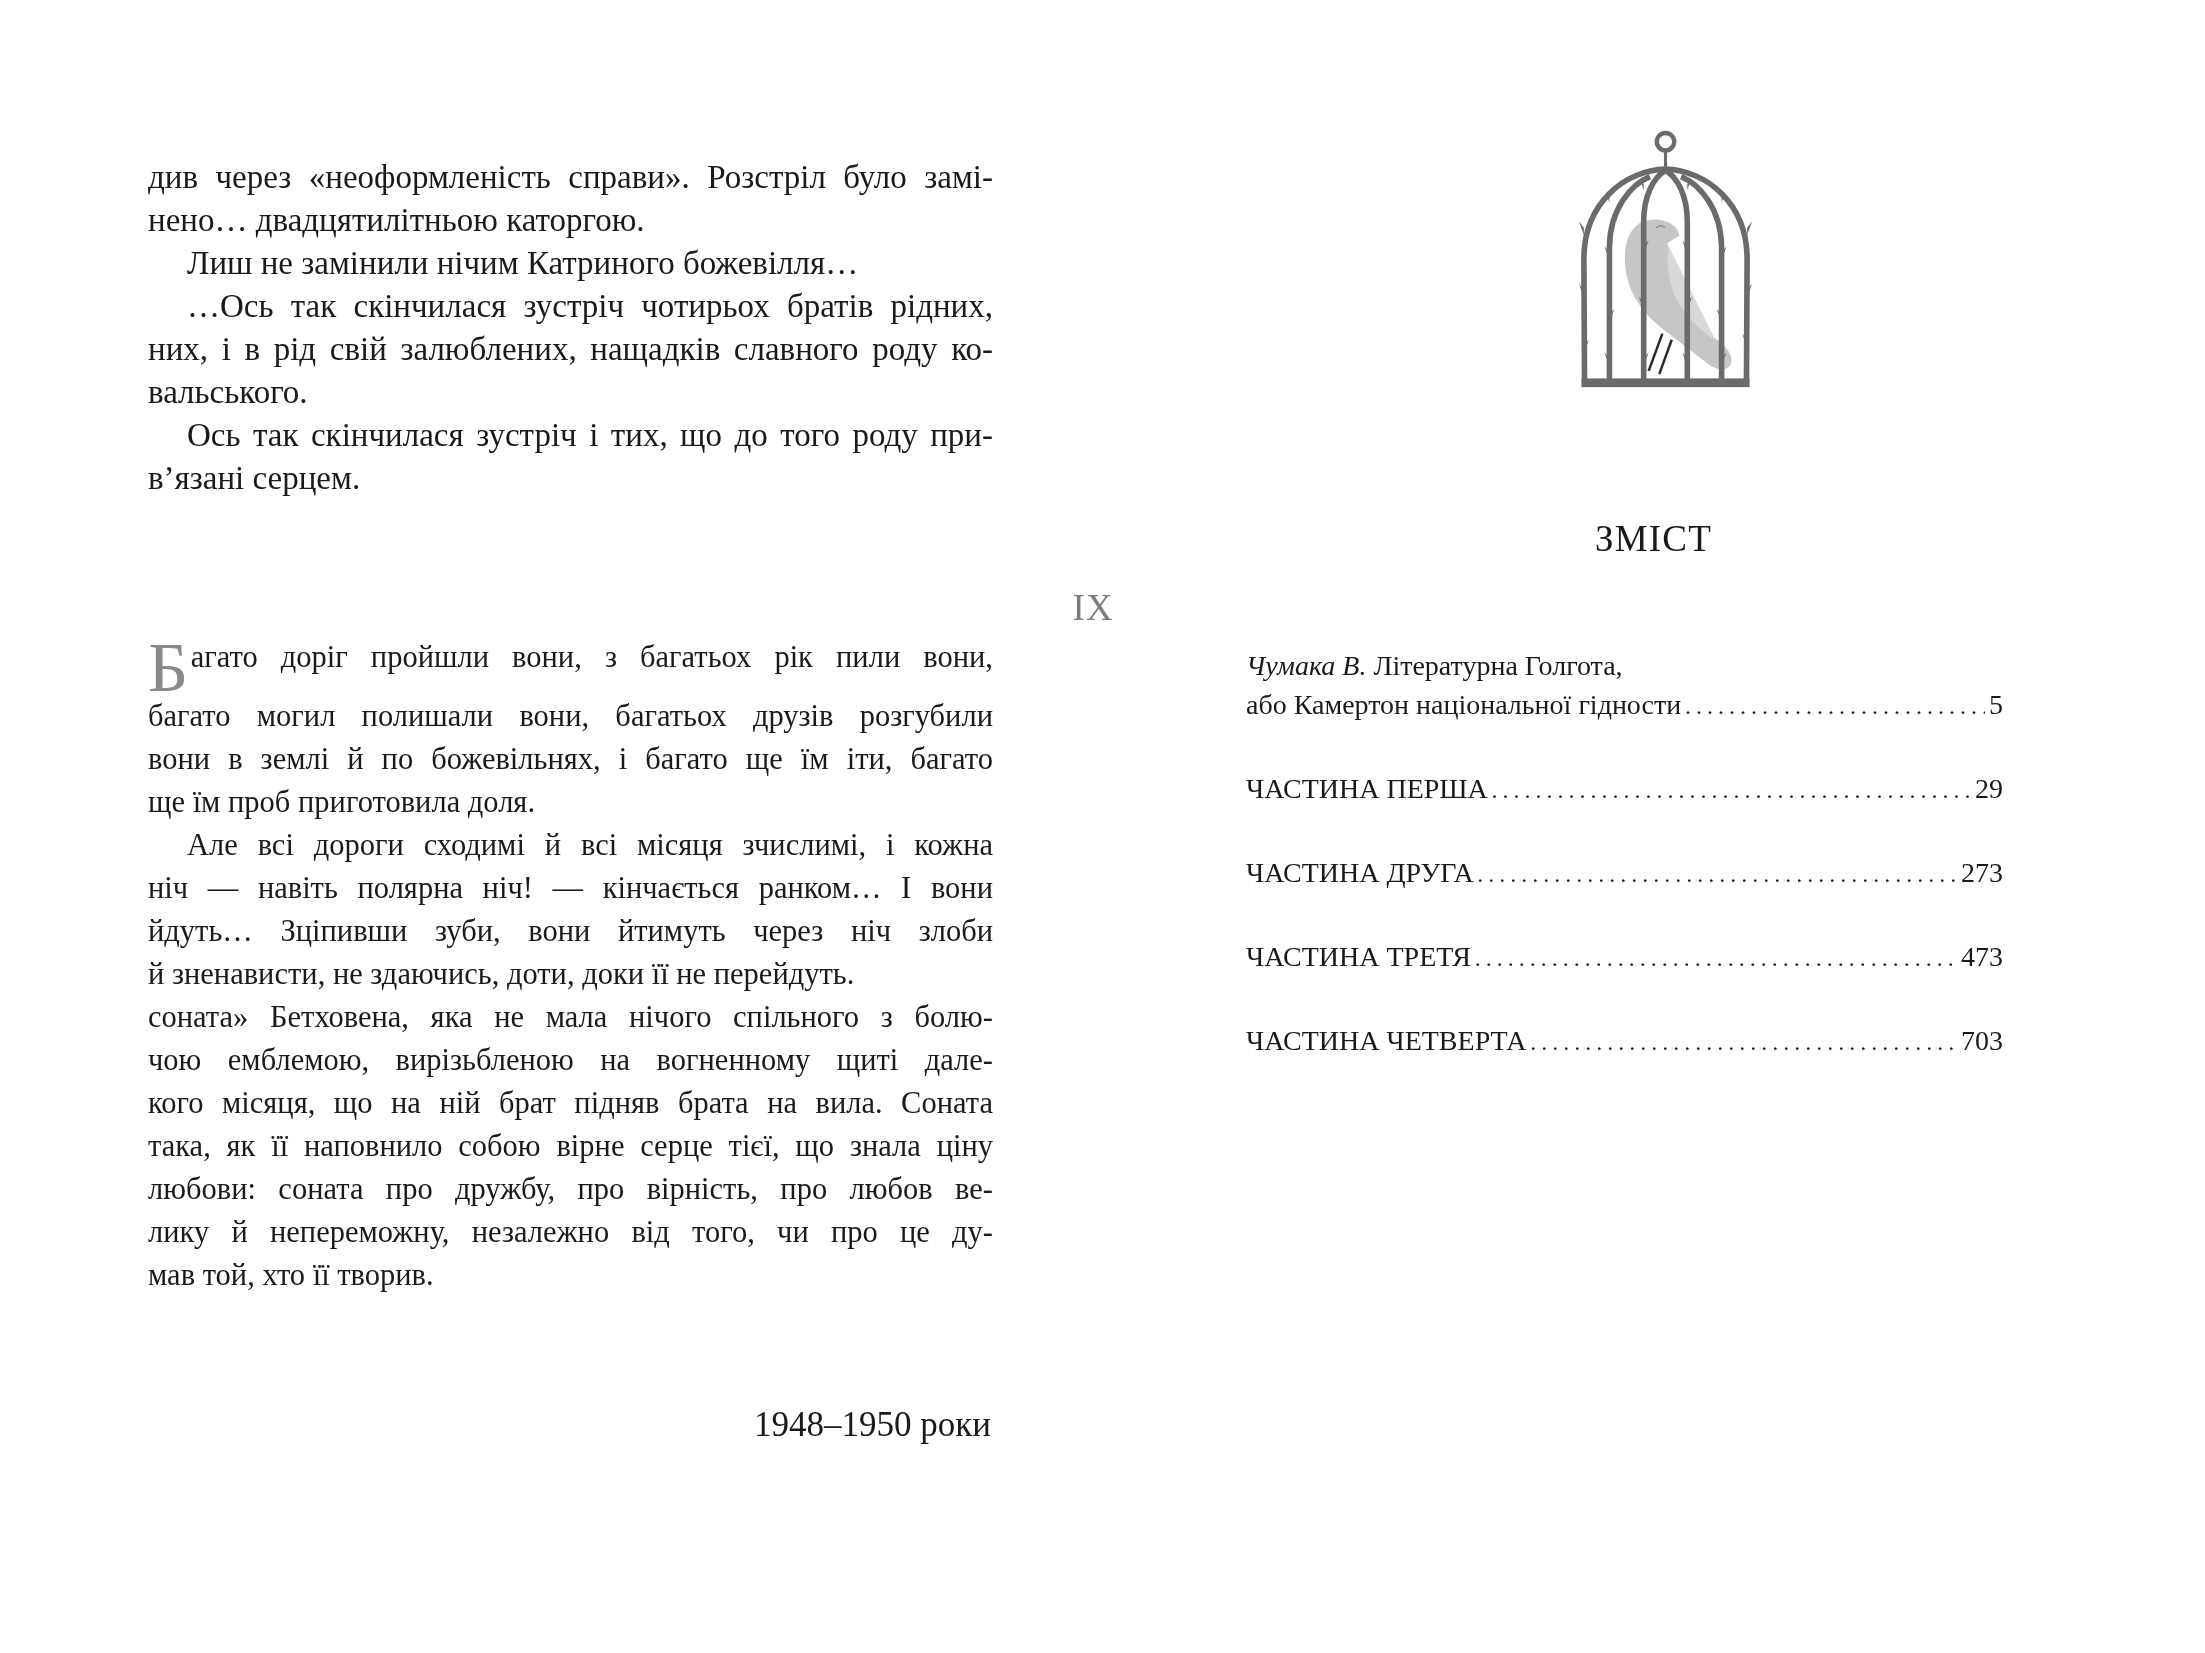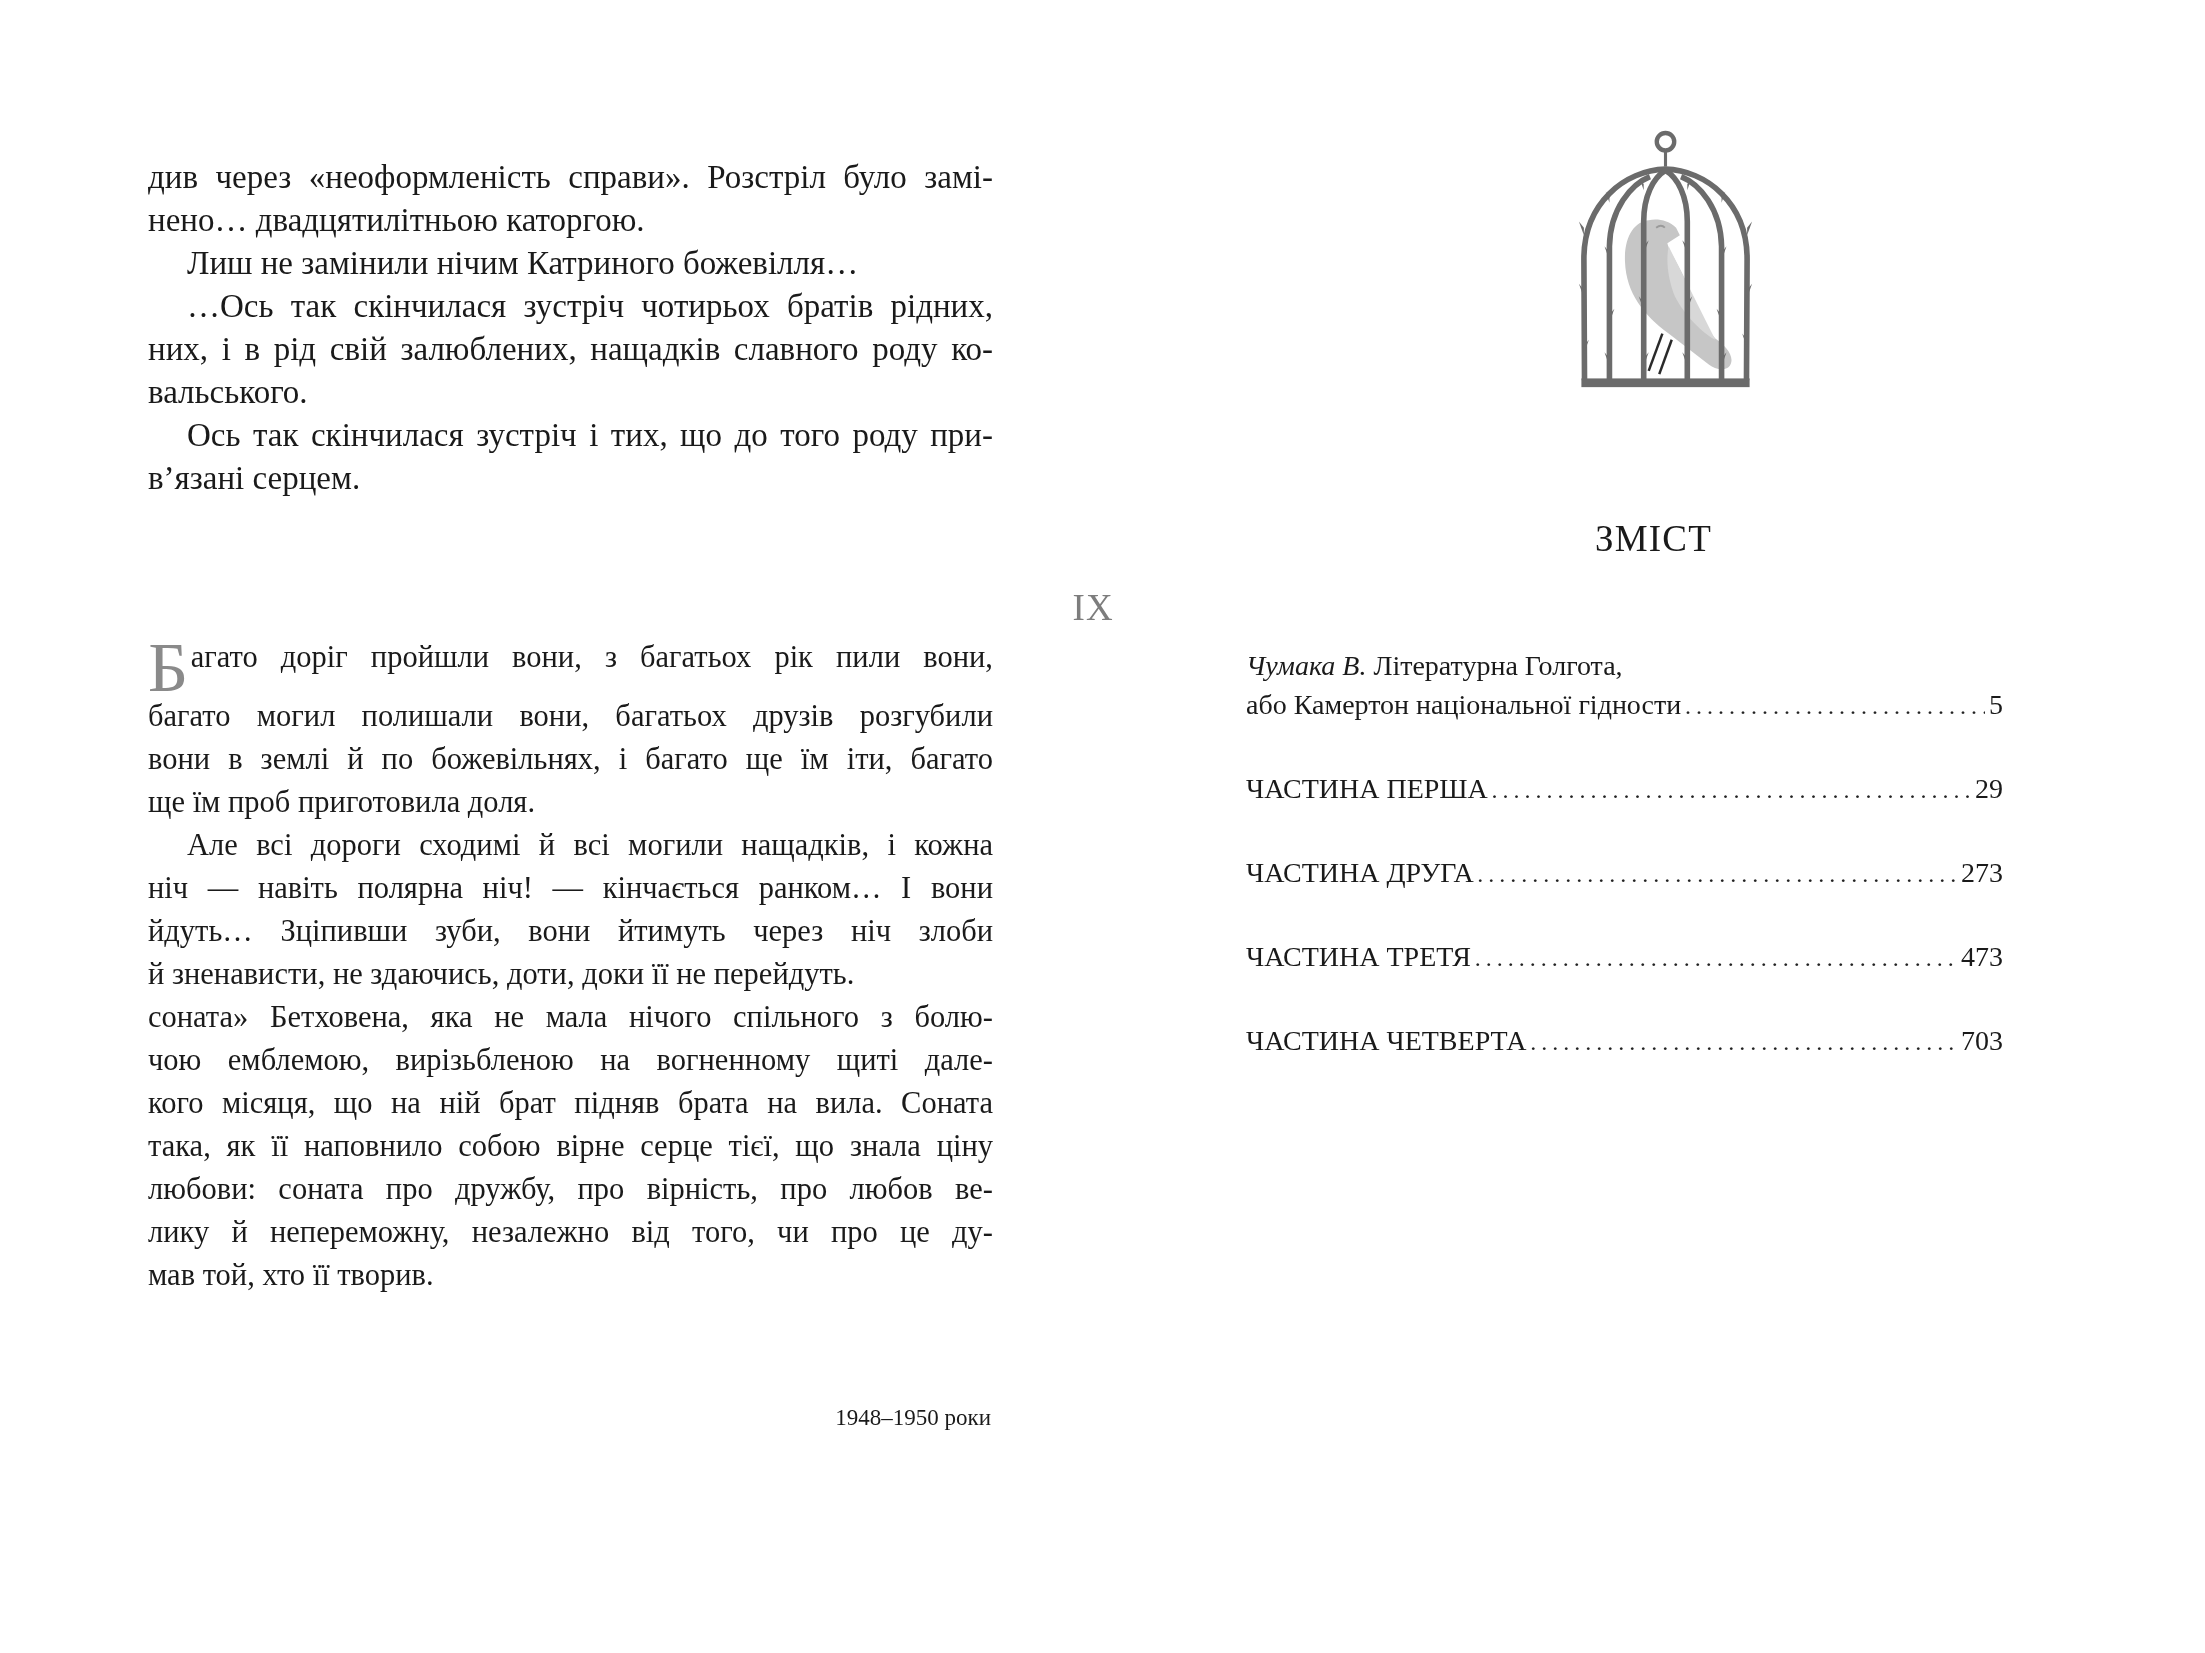--- a/index.html
+++ b/index.html
@@ -28,21 +28,21 @@
     text-align: right; top: 586px;
     font-size: 37px; color: #7d7d7d; letter-spacing: 1.2px;
   }
   .chapter-block { position: absolute; left: 148px; top: 636px; width: 845px; font-size: 30.5px; line-height: 43px; }
   .drop-cap {
     float: left; font-size: 70px; line-height: 56px; color: #8a8a8a;
     margin: 3.7px 2.5px 0 0; height: 55px;
   }
   .date-line {
     position: absolute; right: 111px; top: 1405px;
-    font-size: 23px;
+    font-size: 35px;
   }
 
   
   .cage { position: absolute; left: 473px; top: 128px; width: 181px; height: 299px; }
   .toc-title {
     position: absolute; left: 0; width: 100%; top: 517px;
     text-align: center; font-size: 37px; letter-spacing: 1.2px;
   }
   .toc { position: absolute; left: 144px; top: 650px; width: 757px; font-size: 28px; }
   .toc-row {
@@ -92,21 +92,21 @@
 
   <div class="chapter-block">
     <p class="para">
       <span class="drop-cap">Б</span>
       <span class="line">агато доріг пройшли вони, з багатьох рік пили вони,</span>
       <span class="line" style="clear:left">багато могил полишали вони, багатьох друзів розгубили</span>
       <span class="line">вони в землі й по божевільнях, і багато ще їм іти, багато</span>
       <span class="line last">ще їм проб приготовила доля.</span>
     </p>
     <p class="para">
-      <span class="line ind">Але всі дороги сходимі й всі могили нащадків, і кожна</span>
+      <span class="line ind">Але всі дороги сходимі й всі місяця зчислимі, і кожна</span>
       <span class="line">ніч — навіть полярна ніч! — кінчається ранком… І вони</span>
       <span class="line">йдуть… Зціпивши зуби, вони йтимуть через ніч злоби</span>
       <span class="line last">й зненависти, не здаючись, доти, доки її не перейдуть.</span>
     </p>
     <p class="para">
       <span class="line">соната» Бетховена, яка не мала нічого спільного з болю-</span>
       <span class="line">чою емблемою, вирізьбленою на вогненному щиті дале-</span>
       <span class="line">кого місяця, що на ній брат підняв брата на вила. Соната</span>
       <span class="line">така, як її наповнило собою вірне серце тієї, що знала ціну</span>
       <span class="line">любови: соната про дружбу, про вірність, про любов ве-</span>

